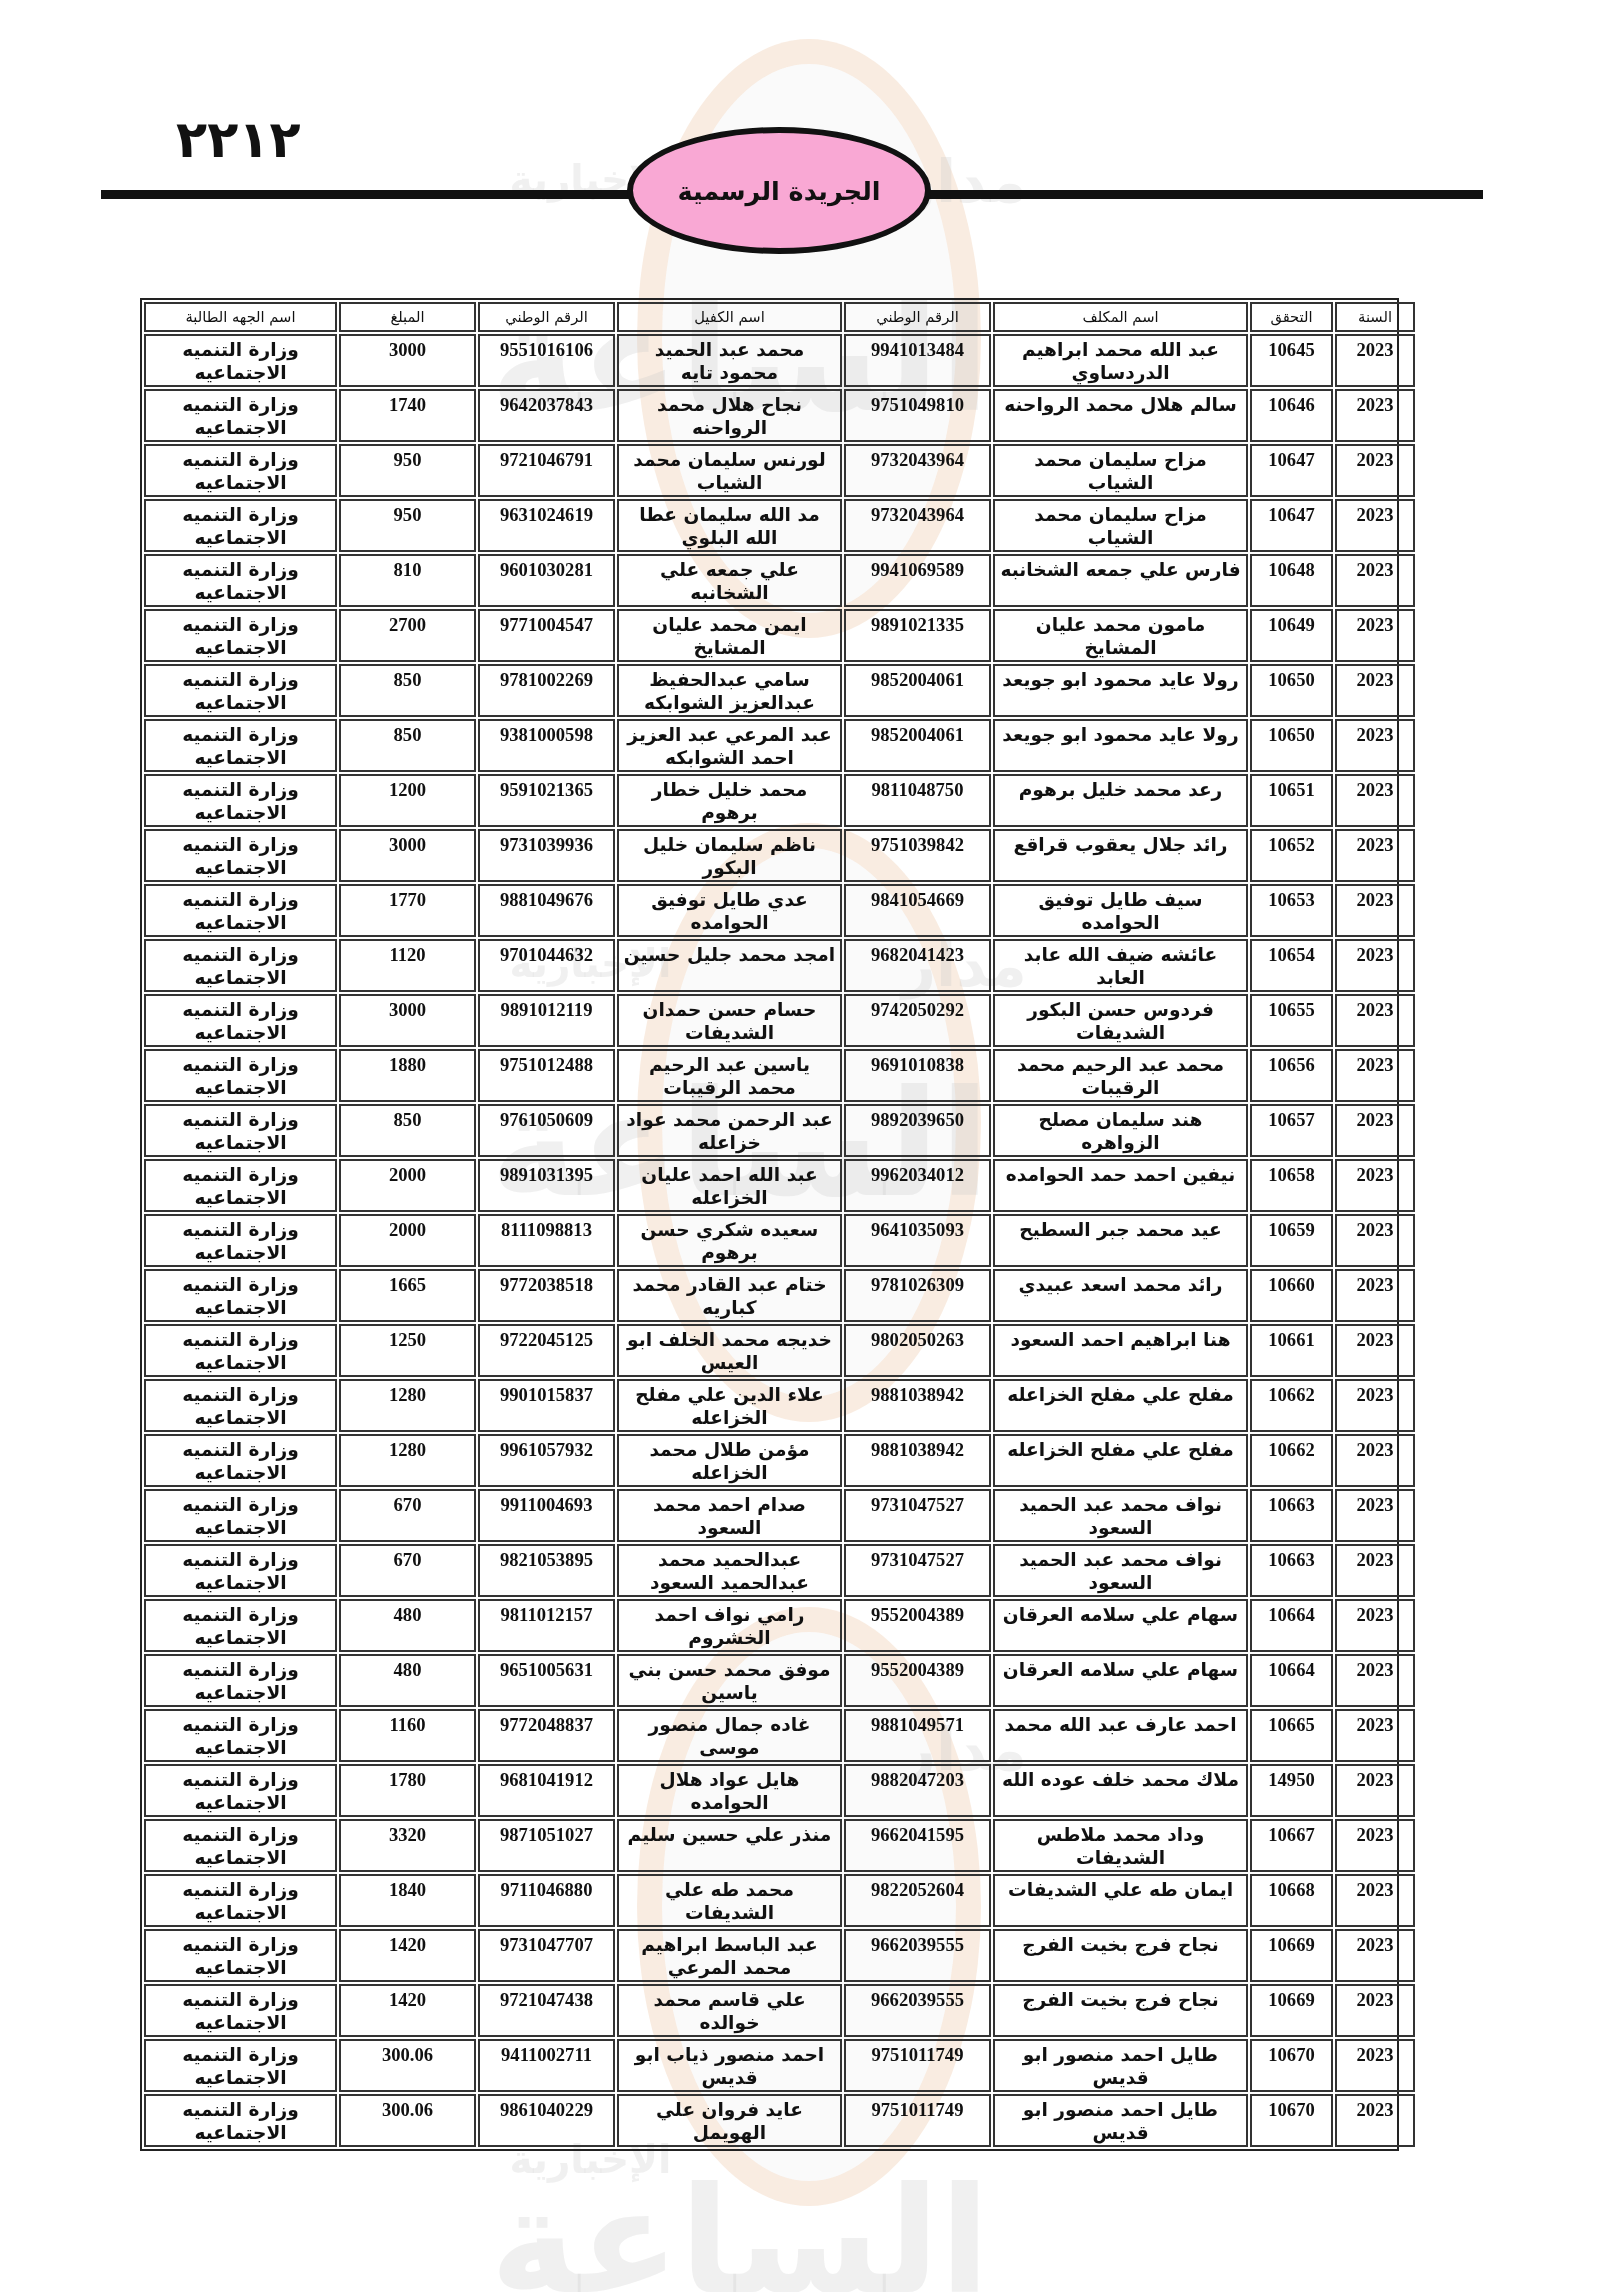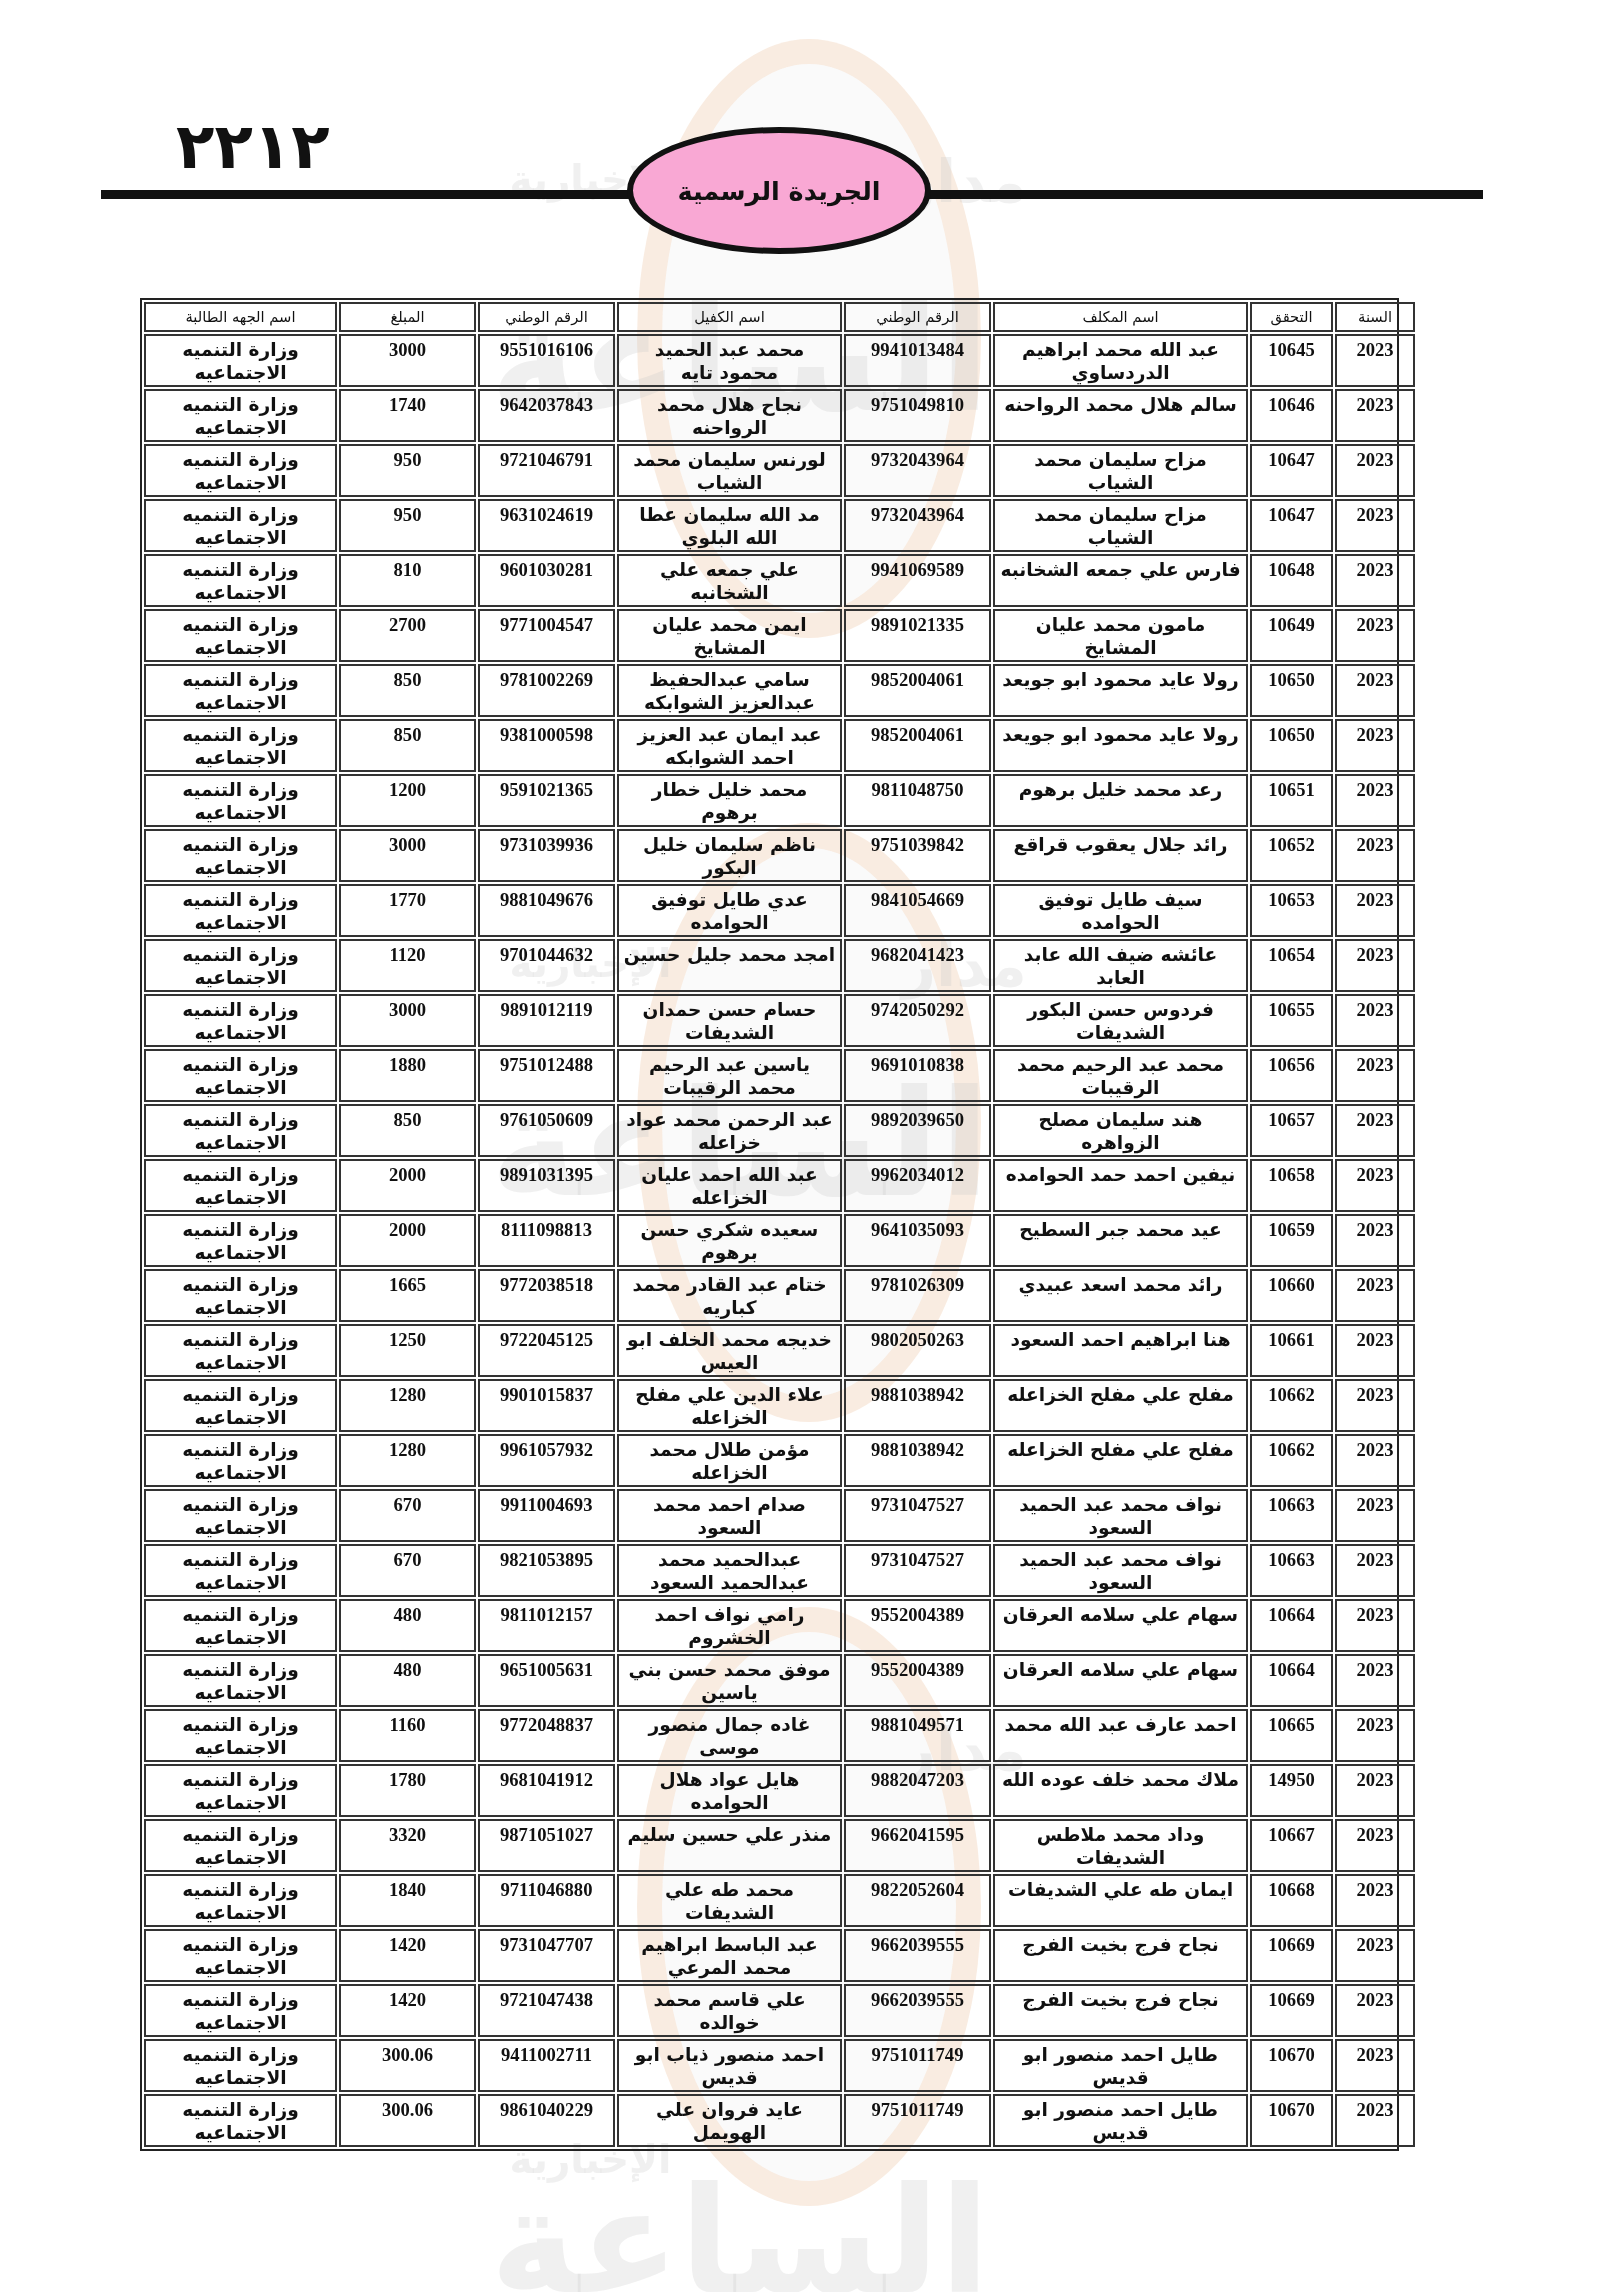--- a/index.html
+++ b/index.html
@@ -36,21 +36,21 @@
       color: rgba(200, 200, 200, 0.28);
       white-space: nowrap;
       direction: rtl;
     }
     
     .page-number {
       position: absolute;
       left: 176px;
       top: 110px;
       font-family: "DejaVu Sans", sans-serif;
-      font-size: 63px;
+      font-size: 51px;
       font-weight: bold;
       letter-spacing: -2px;
       color: #111;
       z-index: 2;
     }
     .header-rule {
       position: absolute;
       left: 101px;
       top: 190px;
       width: 1382px;
@@ -245,21 +245,21 @@
           <td class="ar">سامي عبدالحفيظ عبدالعزيز الشوابكه</td>
           <td class="num">9781002269</td>
           <td class="num">850</td>
           <td class="ar">وزارة التنميه الاجتماعيه</td>
         </tr>
         <tr>
           <td class="num">2023</td>
           <td class="num">10650</td>
           <td class="ar">رولا عايد محمود ابو جويعد</td>
           <td class="num">9852004061</td>
-          <td class="ar">عبد ايمان عبد العزيز احمد الشوابكه</td>
+          <td class="ar">عبد المرعي عبد العزيز احمد الشوابكه</td>
           <td class="num">9381000598</td>
           <td class="num">850</td>
           <td class="ar">وزارة التنميه الاجتماعيه</td>
         </tr>
         <tr>
           <td class="num">2023</td>
           <td class="num">10651</td>
           <td class="ar">رعد محمد خليل برهوم</td>
           <td class="num">9811048750</td>
           <td class="ar">محمد خليل خطار برهوم</td>

